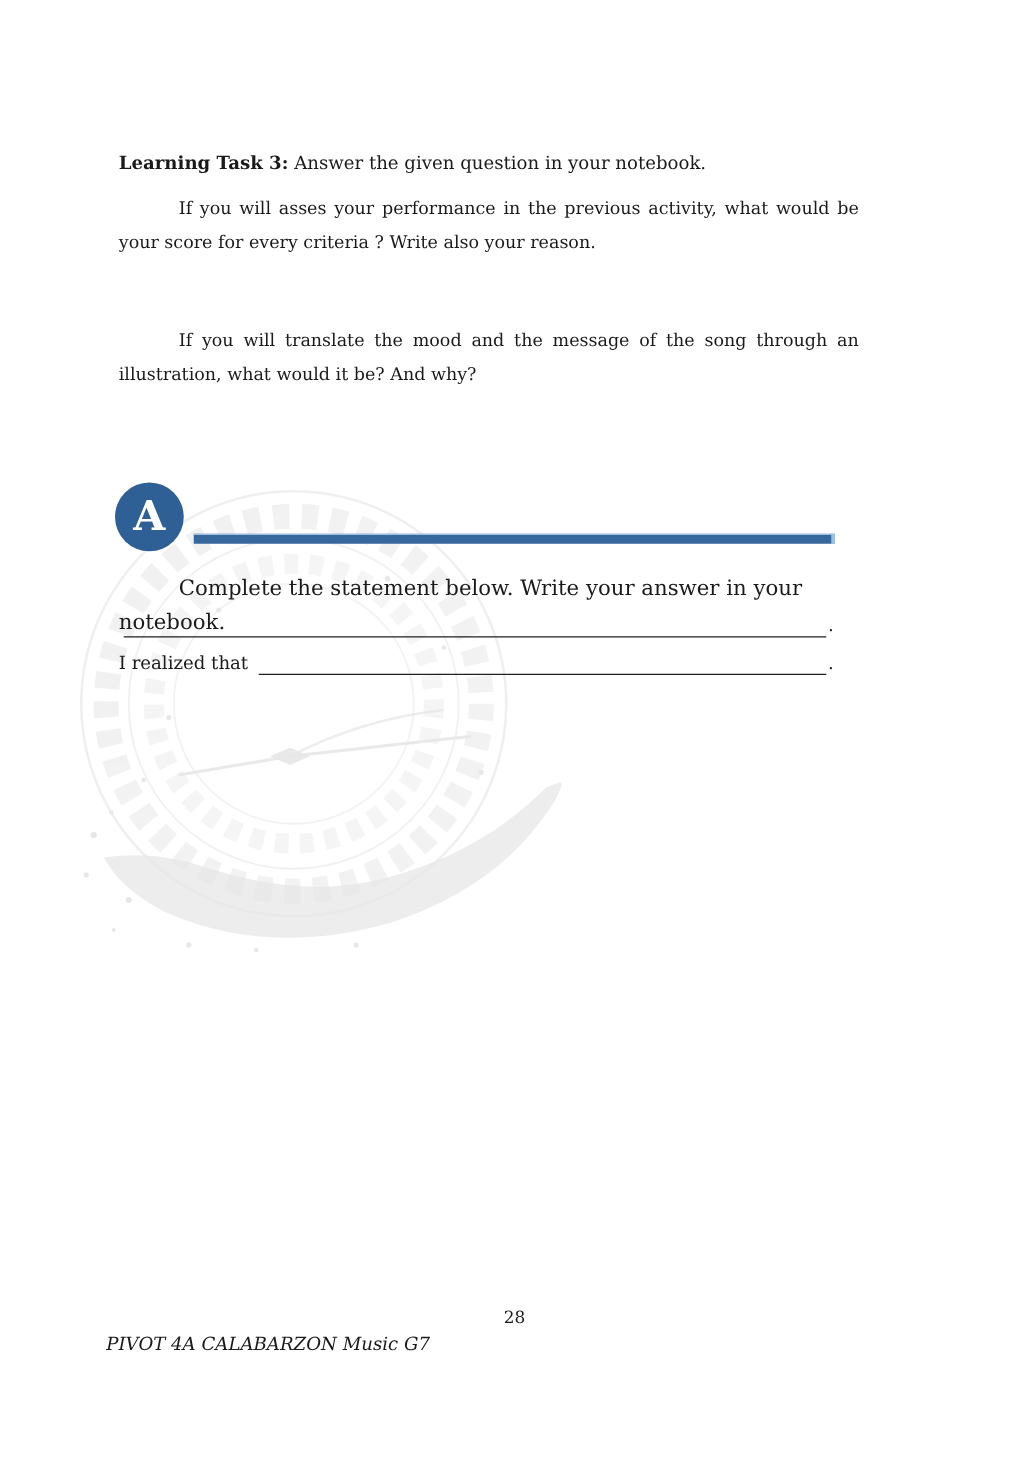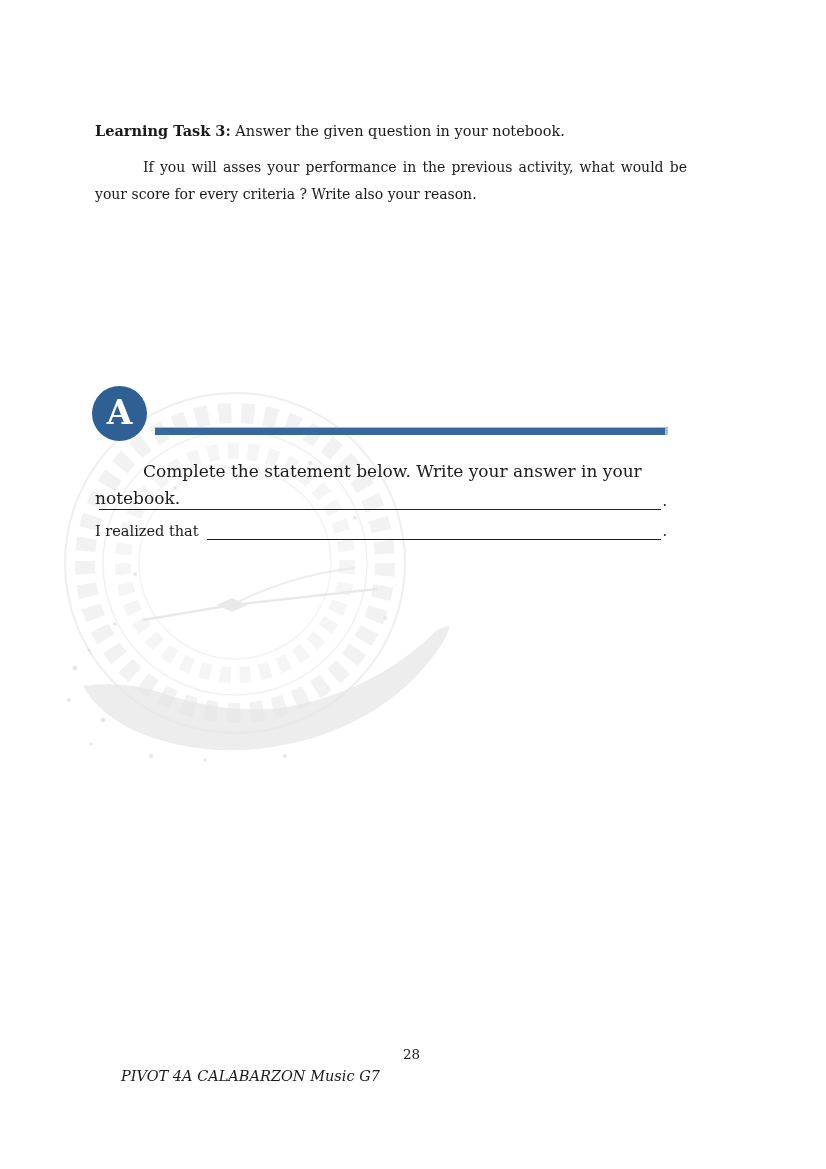--- a/index.html
+++ b/index.html
@@ -35,21 +35,21 @@
     position:absolute;left:155px;top:427px;width:513px;height:8px;
     background:var(--rule-blue,#36689D);z-index:1;
     box-shadow:inset -3px 1px 0 #9cc0e4;
   }
   #intro-line{top:458px;font-size:17px;text-indent:48px;}
   .fill-lines{position:absolute;left:95px;top:486px;width:572px;z-index:2;}
   .fill-line{display:flex;align-items:flex-end;line-height:30px;font-size:14.5px;}
   .fill-prefix{white-space:pre;}
   .blank{flex:1;border-bottom:1.4px solid var(--underline,#1f1f1f);margin:0 1px 6px 4px;height:1em;}
   
-  .footer-title{position:absolute;left:85px;top:1068px;font-style:italic;font-size:14.5px;z-index:2;margin-left:36px;}
+  .footer-title{position:absolute;left:85px;top:1068px;font-style:italic;font-size:14.5px;z-index:2;}
   .footer-page{position:absolute;left:403px;top:1046px;font-size:13.5px;z-index:2;}
   .site-watermark{
     position:absolute;left:0;top:1117px;width:100%;text-align:center;
     font-family:"Liberation Sans","DejaVu Sans",sans-serif;
     font-size:17px;letter-spacing:.5px;color:var(--site-watermark-gray,#d2d2d2);z-index:2;
   }
 </style>
 </head>
 <body>
 
@@ -90,20 +90,21 @@
   </div>
 
   <div class="tblock" id="task3">
     <div class="task-head">
       <span class="task-label">Learning Task 3:</span><span class="task-instr"> Answer the given question in your notebook.</span>
     </div>
     <div class="task-body">If you will asses your performance in the previous activity,  what would be your score for every criteria ? Write also your reason.</div>
   </div>
 
   <div class="tblock" id="task4">
+    <div class="task-body">If you will translate the mood and the message of the song through an illustration, what would it be? And why?</div>
   </div>
 
   <div class="badge">
     <span class="badge-letter">A</span>
   </div>
   <div class="section-rule"></div>
 
   <div class="tblock" id="intro-line">Complete the statement below. Write your answer in your notebook.</div>
 
   <div class="fill-lines">

